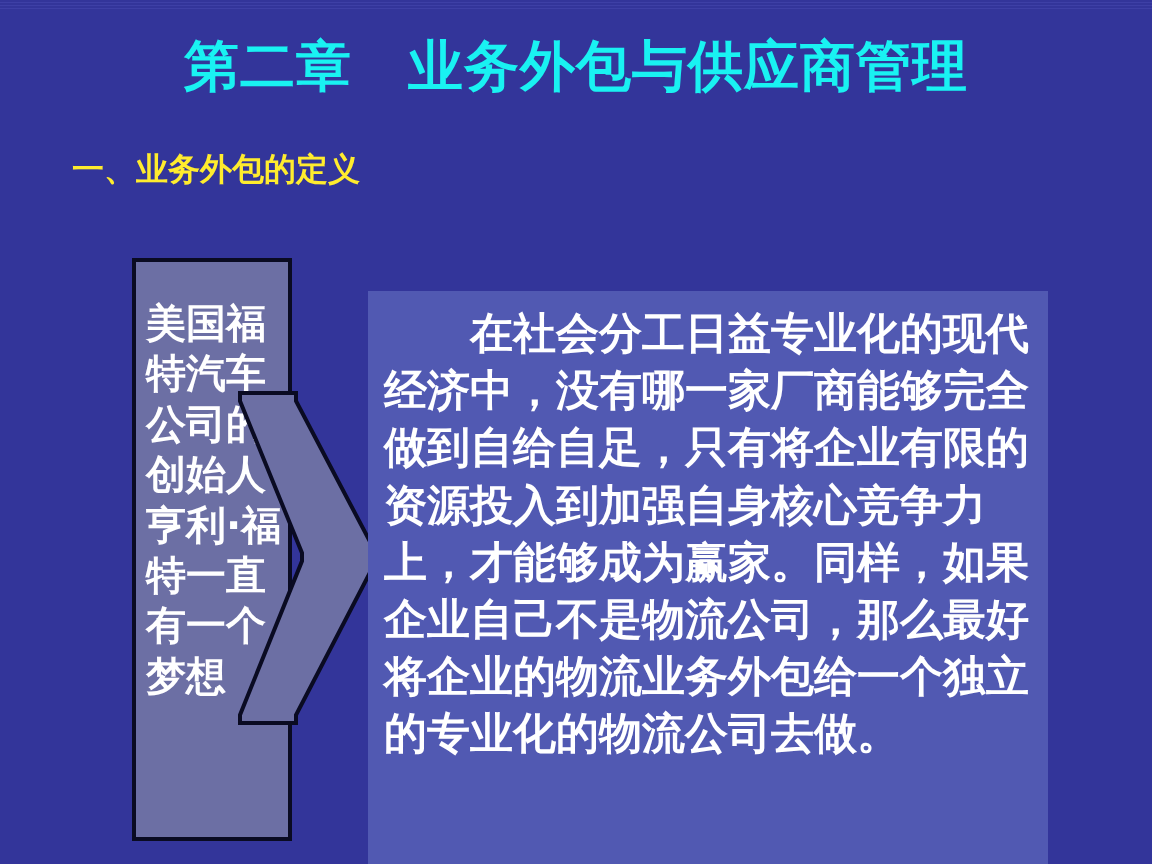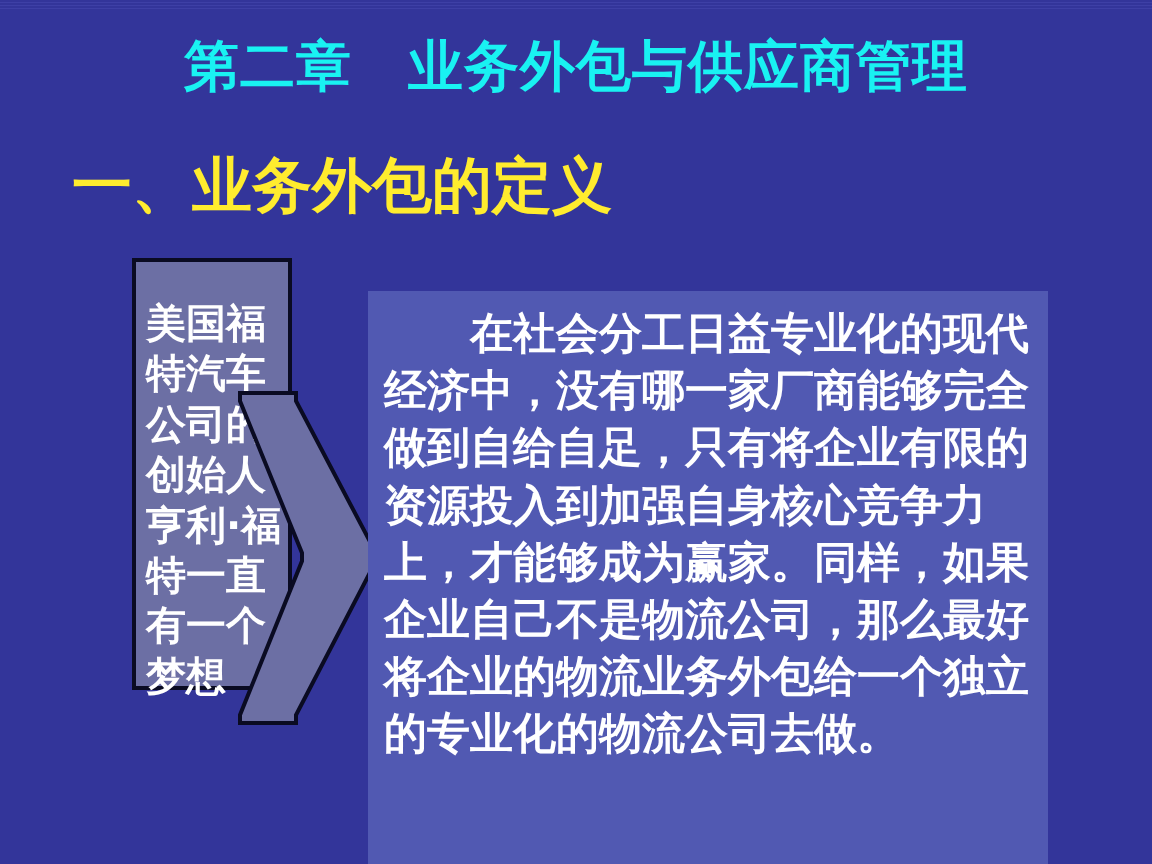--- a/index.html
+++ b/index.html
@@ -40,33 +40,33 @@
     letter-spacing: 1px;
     line-height: 1.1;
     white-space: pre;
   }
 
   #subtitle {
     position: absolute;
     left: 72px;
     top: 152px;
     color: #ffec2e;
-    font-size: 60px;
+    font-size: 32px;
     font-weight: bold;
     line-height: 1.1;
     white-space: pre;
   }
 
   
   #left-box {
     position: absolute;
     left: 132px;
     top: 258px;
     width: 160px;
-    height: 432px;
+    height: 583px;
     background: #6c6fa4;
     border: 4px solid #0a0b22;
     box-sizing: border-box;
   }
   #left-box-text {
     position: absolute;
     left: 10px;
     top: 36px;
     width: 140px;
     color: #ffffff;

